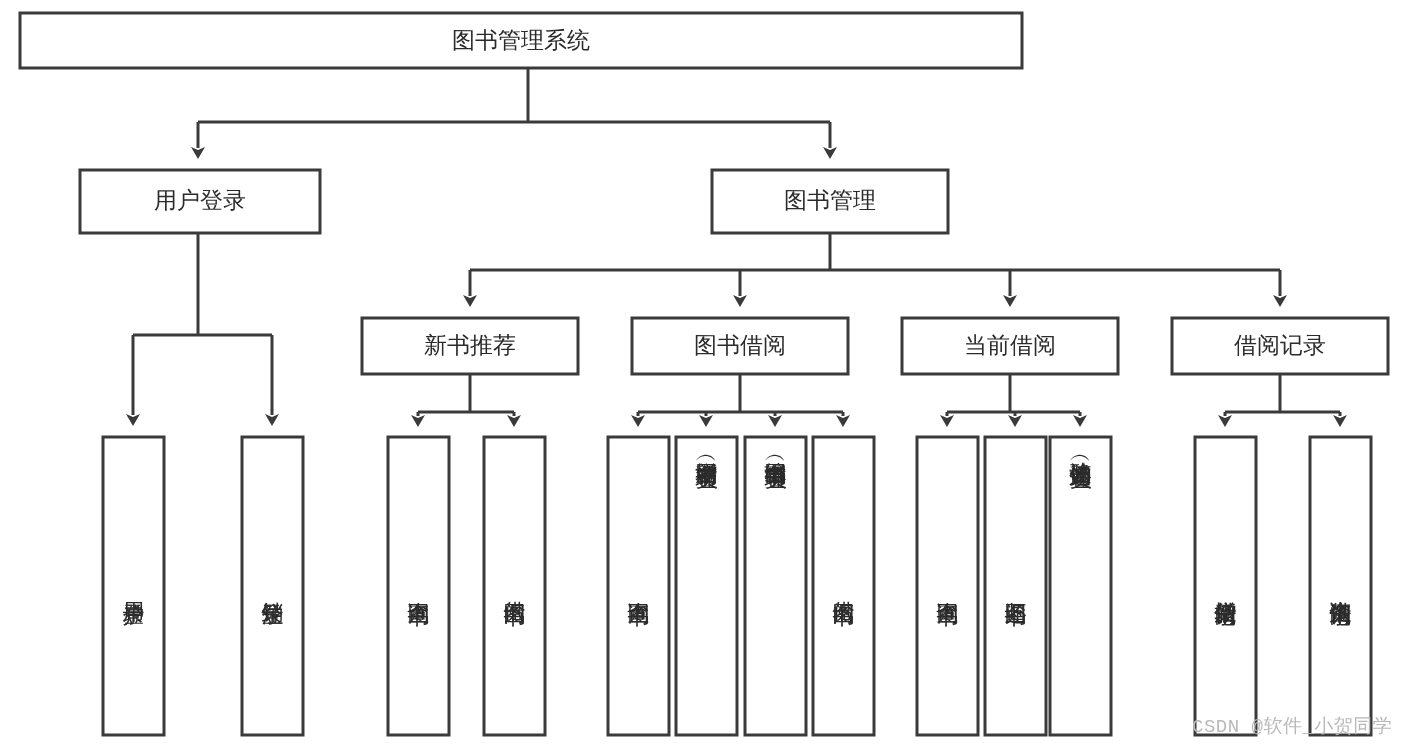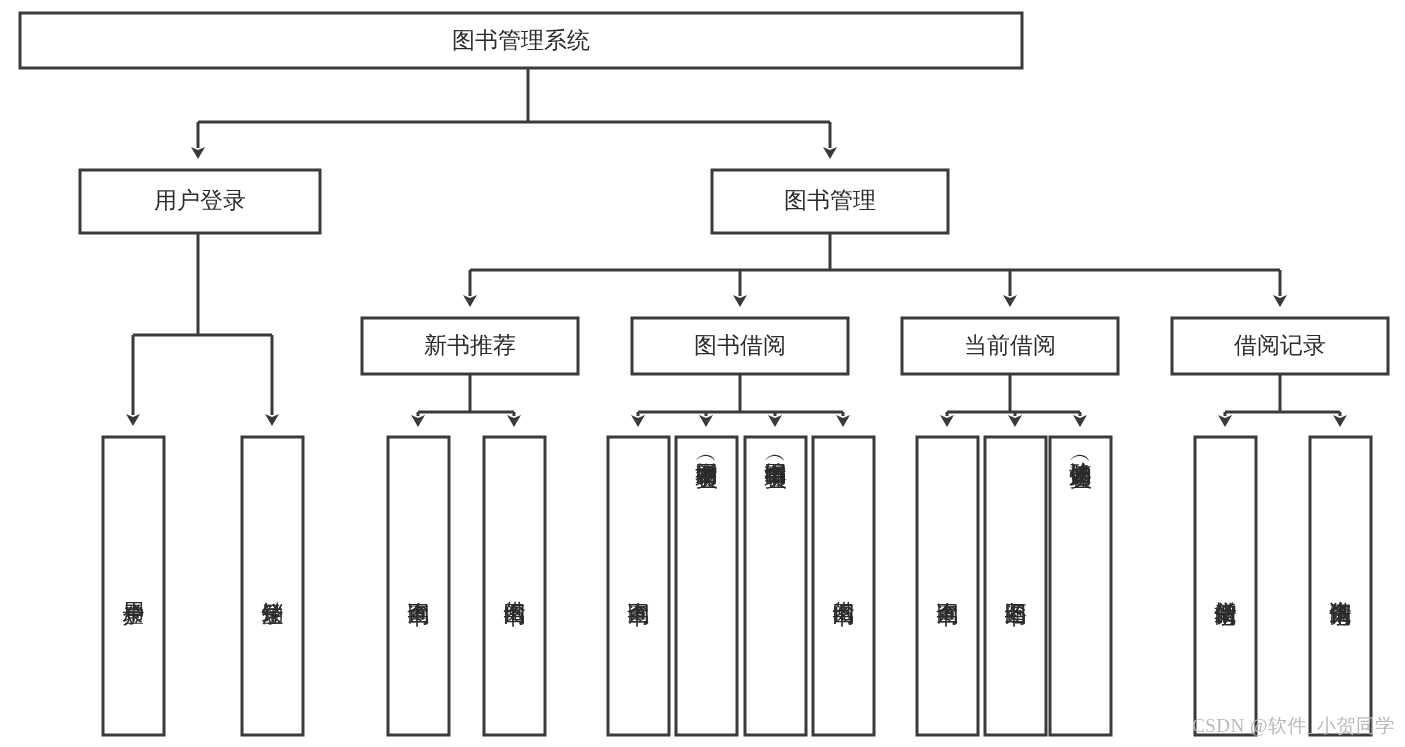--- a/index.html
+++ b/index.html
@@ -62,21 +62,21 @@
     writing-mode: vertical-rl;
     text-orientation: upright;
     letter-spacing: 1px;
     white-space: nowrap;
     text-align: center;
   }
   .watermark {
     position: absolute;
     left: 1192px;
     top: 713px;
-    font-family: Liberation Serif, serif;
+    font-family: Liberation Mono, monospace;
     font-size: 19px;
     color: #b9b9b9;
     white-space: nowrap;
     letter-spacing: 0.5px;
   }
 </style>
 </head>
 <body>
 
 <div id="diagram-root">

